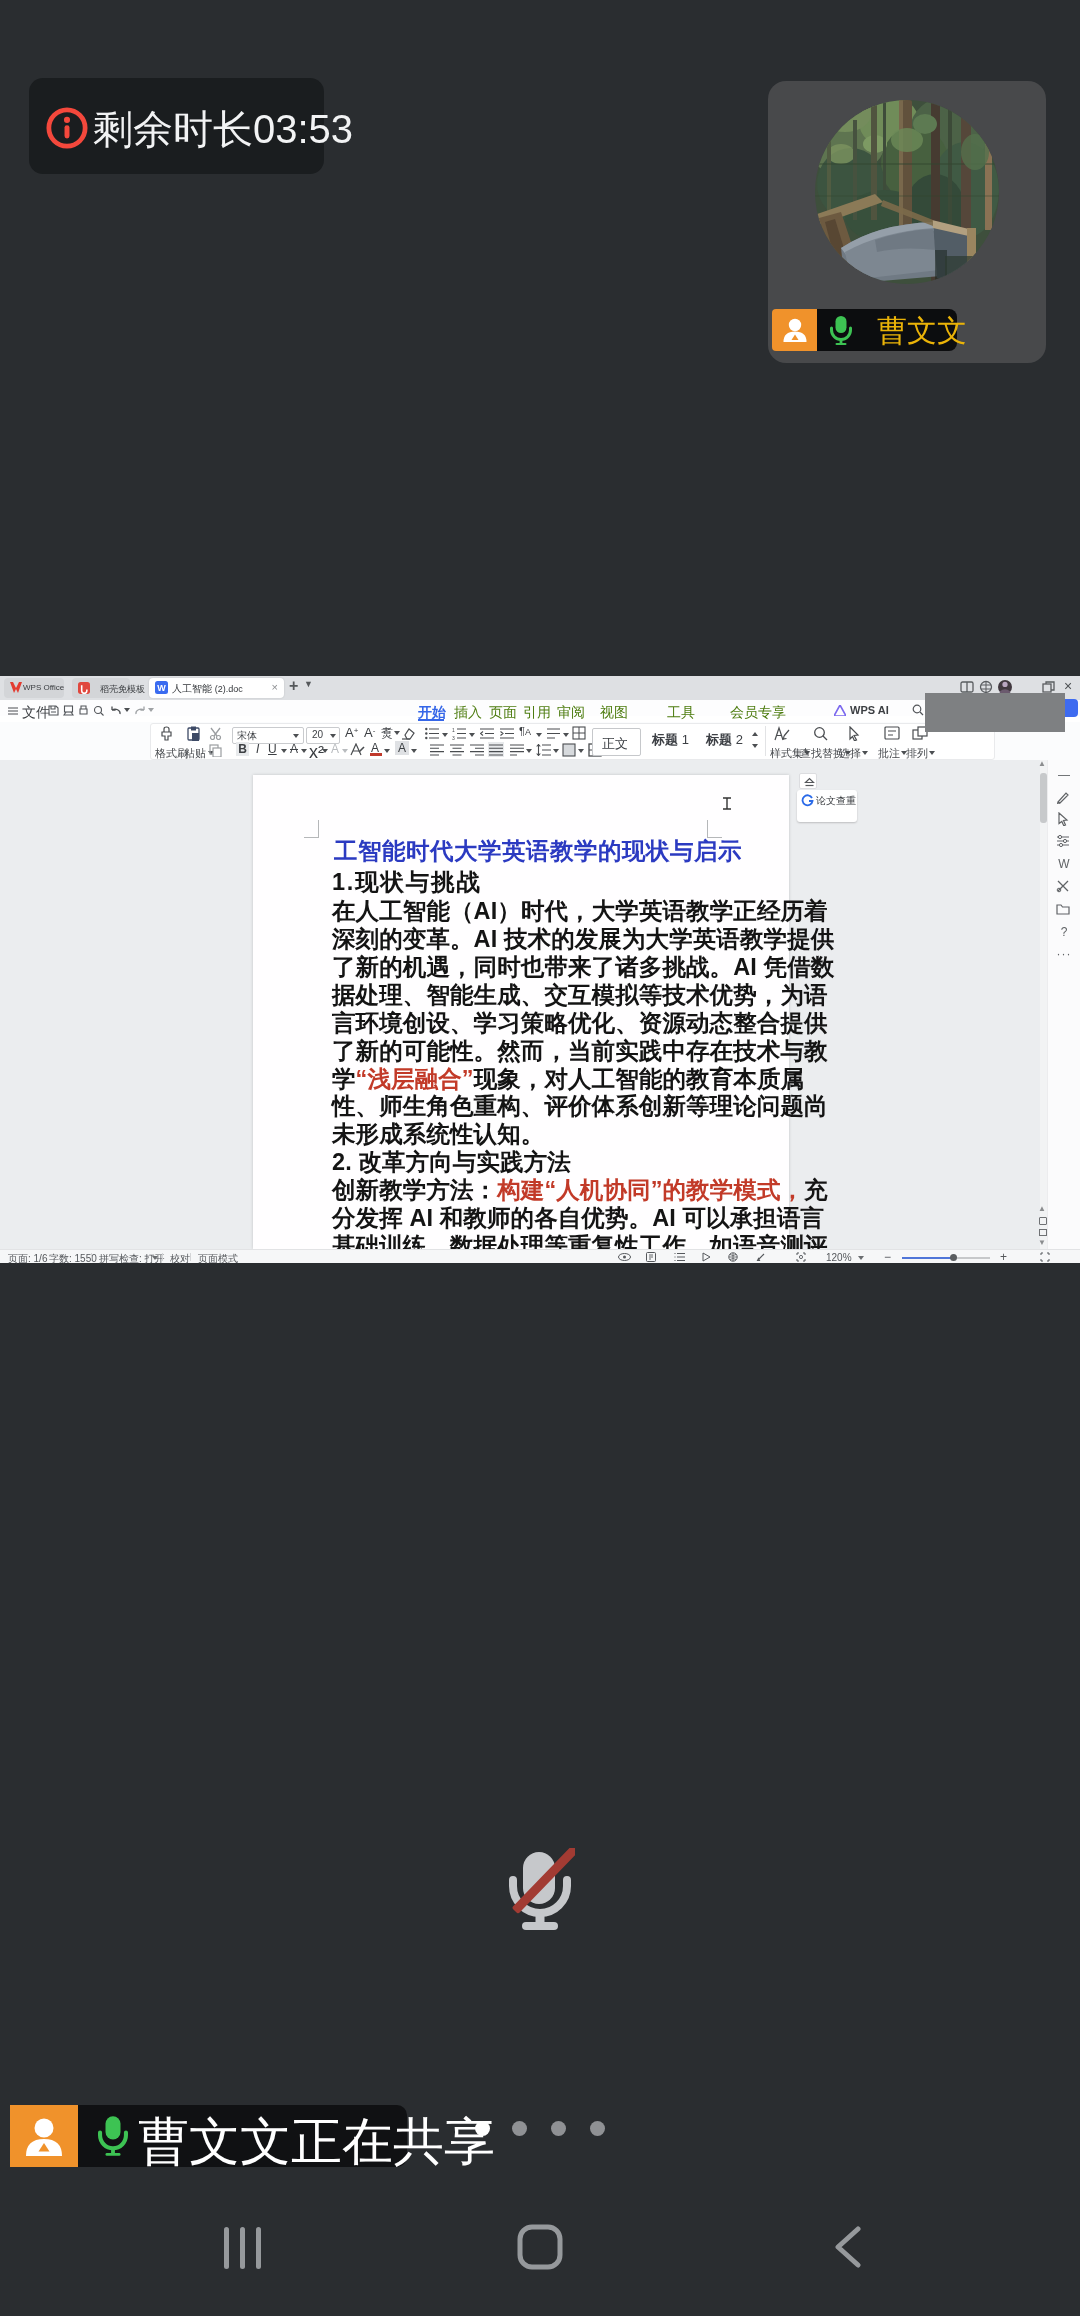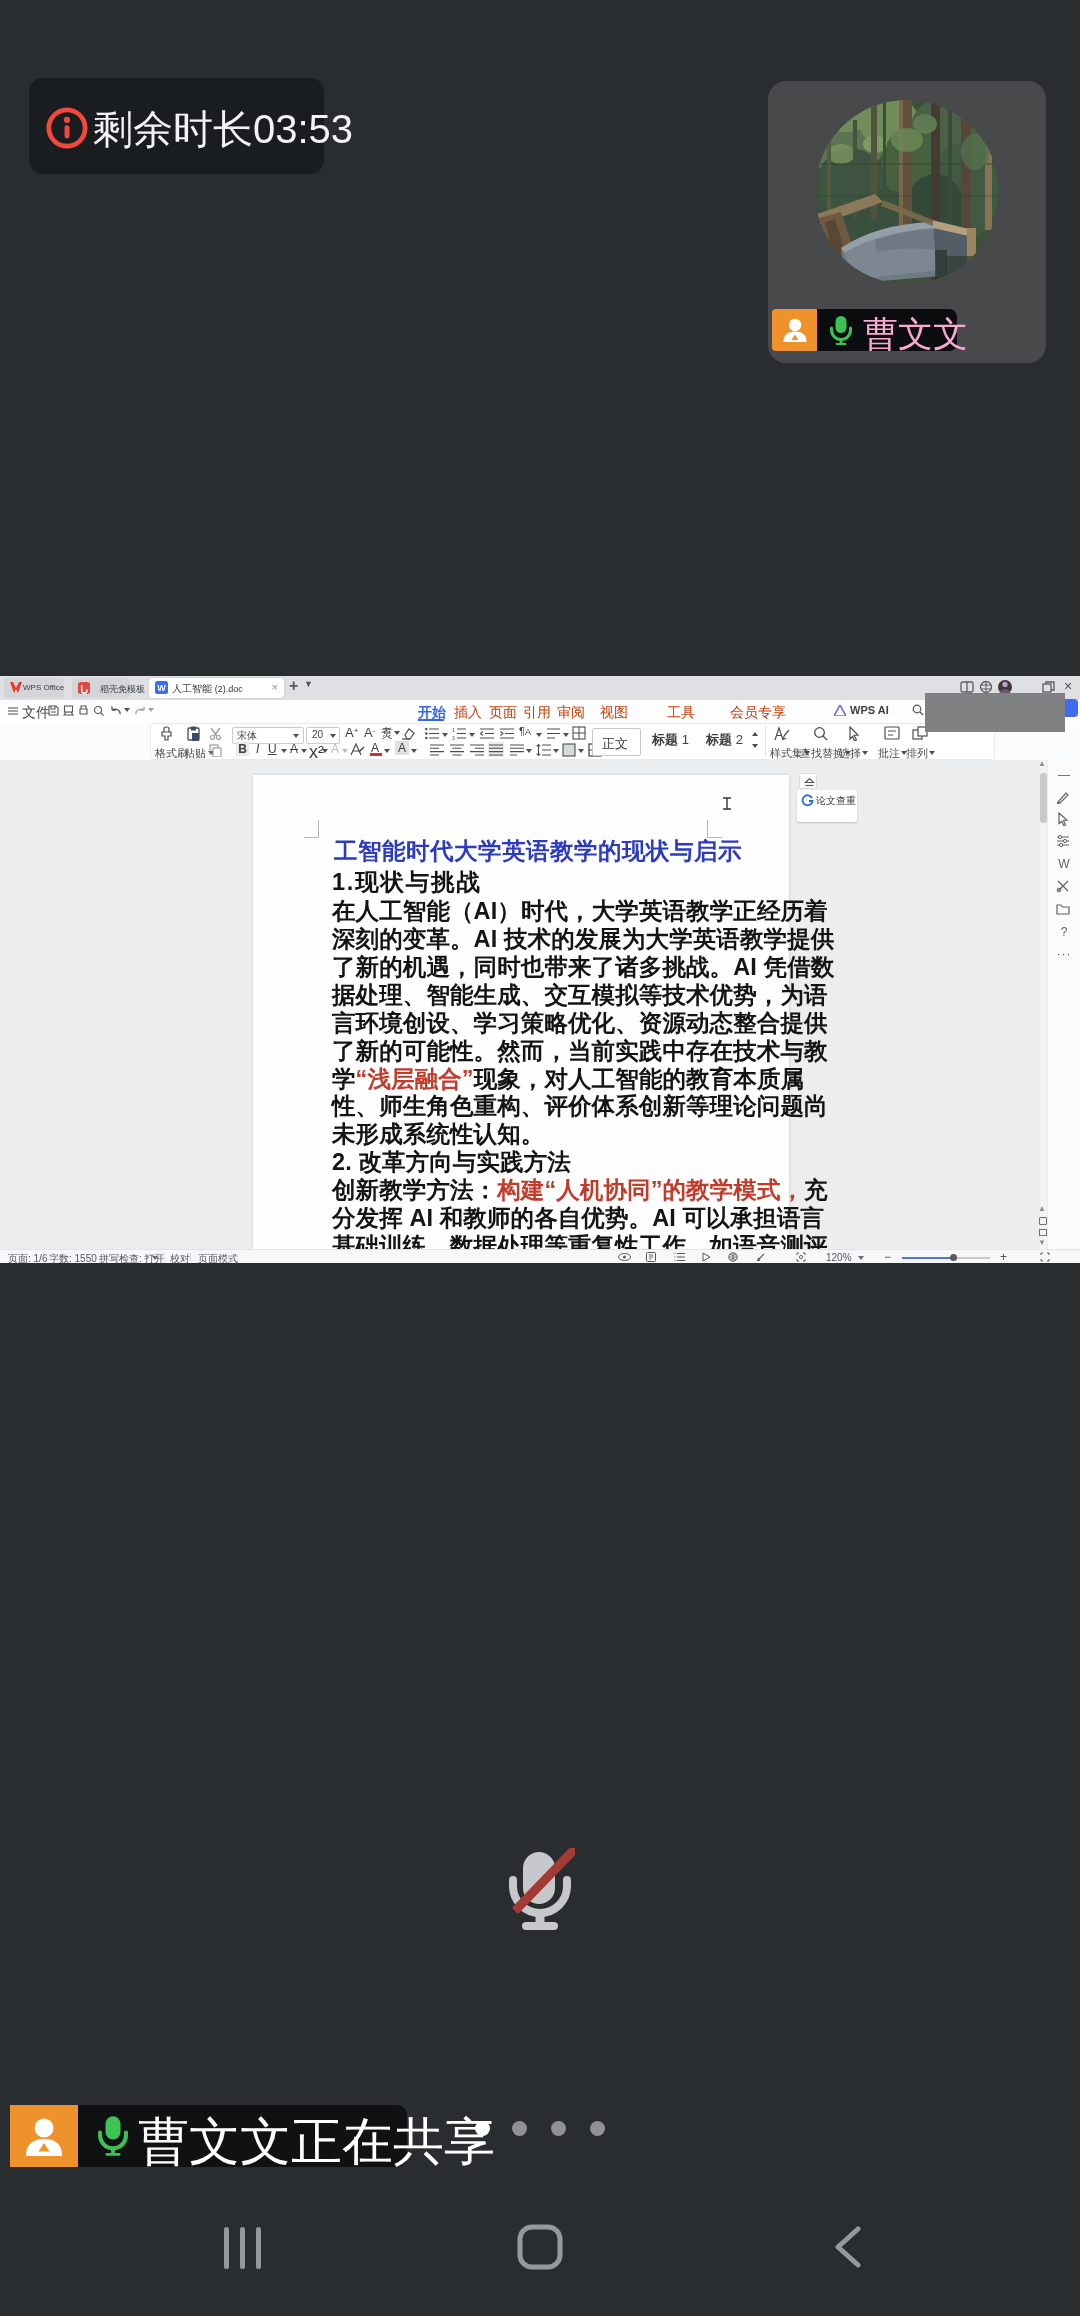--- a/index.html
+++ b/index.html
@@ -5,31 +5,31 @@
 #screen{position:relative;width:1080px;height:2316px;background:#2a2d30;overflow:hidden;
   font-family:"Liberation Sans",sans-serif;}
 .abs{position:absolute;}
 
 #badge{position:absolute;left:29px;top:78px;width:295px;height:96px;background:#1a1d1f;border-radius:14px;}
 #badge .txt{position:absolute;left:64px;top:24px;font-size:40px;color:#f2f3f4;letter-spacing:0px;white-space:nowrap;}
 
 #tile{position:absolute;left:768px;top:81px;width:278px;height:282px;background:#48494b;border-radius:18px;}
 #tile .olabel{position:absolute;left:4px;top:228px;width:45px;height:42px;background:#f0922b;border-radius:4px 0 0 4px;}
 #tile .nlabel{position:absolute;left:49px;top:228px;width:140px;height:42px;background:#0c0d0f;border-radius:0 8px 8px 0;}
-.nlabel .nm{position:absolute;left:46px;top:2px;font-size:35px;color:#f9a8d4;white-space:nowrap;}
+.nlabel .nm{position:absolute;left:60px;top:2px;font-size:30px;color:#eab308;white-space:nowrap;}
 
 #wps{position:absolute;left:0;top:676px;width:1080px;height:586px;background:#fff;}
 #tabbar{position:absolute;left:0;top:0;width:1080px;height:24px;background:#dee0e3;}
 #menubar{position:absolute;left:0;top:24px;width:1080px;height:16px;background:#fdfdfe;}
 #ribbon{position:absolute;left:0;top:46px;width:1080px;height:38px;background:#fbfcfd;border-bottom:1px solid #e4e6e8;}
 #docarea{position:absolute;left:0;top:84px;width:1080px;height:489px;background:#ebedef;overflow:hidden;}
 #page{position:absolute;left:253px;top:15px;width:536px;height:474px;background:#fffeff;box-shadow:0 0 3px rgba(0,0,0,.18);}
 #statusbar{position:absolute;left:0;top:573px;width:1080px;height:13px;background:#f6f7f8;border-top:1px solid #e2e3e5;}
 .tab{position:absolute;top:2px;height:20px;border-radius:4px;}
-.mi{position:absolute;top:4px;font-size:14px;color:#c2410c;letter-spacing:0;white-space:nowrap;}
+.mi{position:absolute;top:4px;font-size:14px;color:#4d7c0f;letter-spacing:0;white-space:nowrap;}
 .dar{position:absolute;width:0;height:0;border-left:3px solid transparent;border-right:3px solid transparent;border-top:4px solid #4c4f52;}
 .rt{position:absolute;left:1053px;width:22px;text-align:center;font-size:12px;color:#606366;}
 
 .rlb{position:absolute;top:24px;font-size:11px;color:#46494d;white-space:nowrap;letter-spacing:0;}
 .ric{position:absolute;}
 .vsep{position:absolute;width:1px;background:#e2e3e5;}
 
 .st{position:absolute;top:2px;font-size:10px;color:#55585c;white-space:nowrap;letter-spacing:0;}
 
 .dl{position:absolute;white-space:nowrap;color:#141414;font-size:23.5px;letter-spacing:0.1px;line-height:28px;font-weight:bold;}

